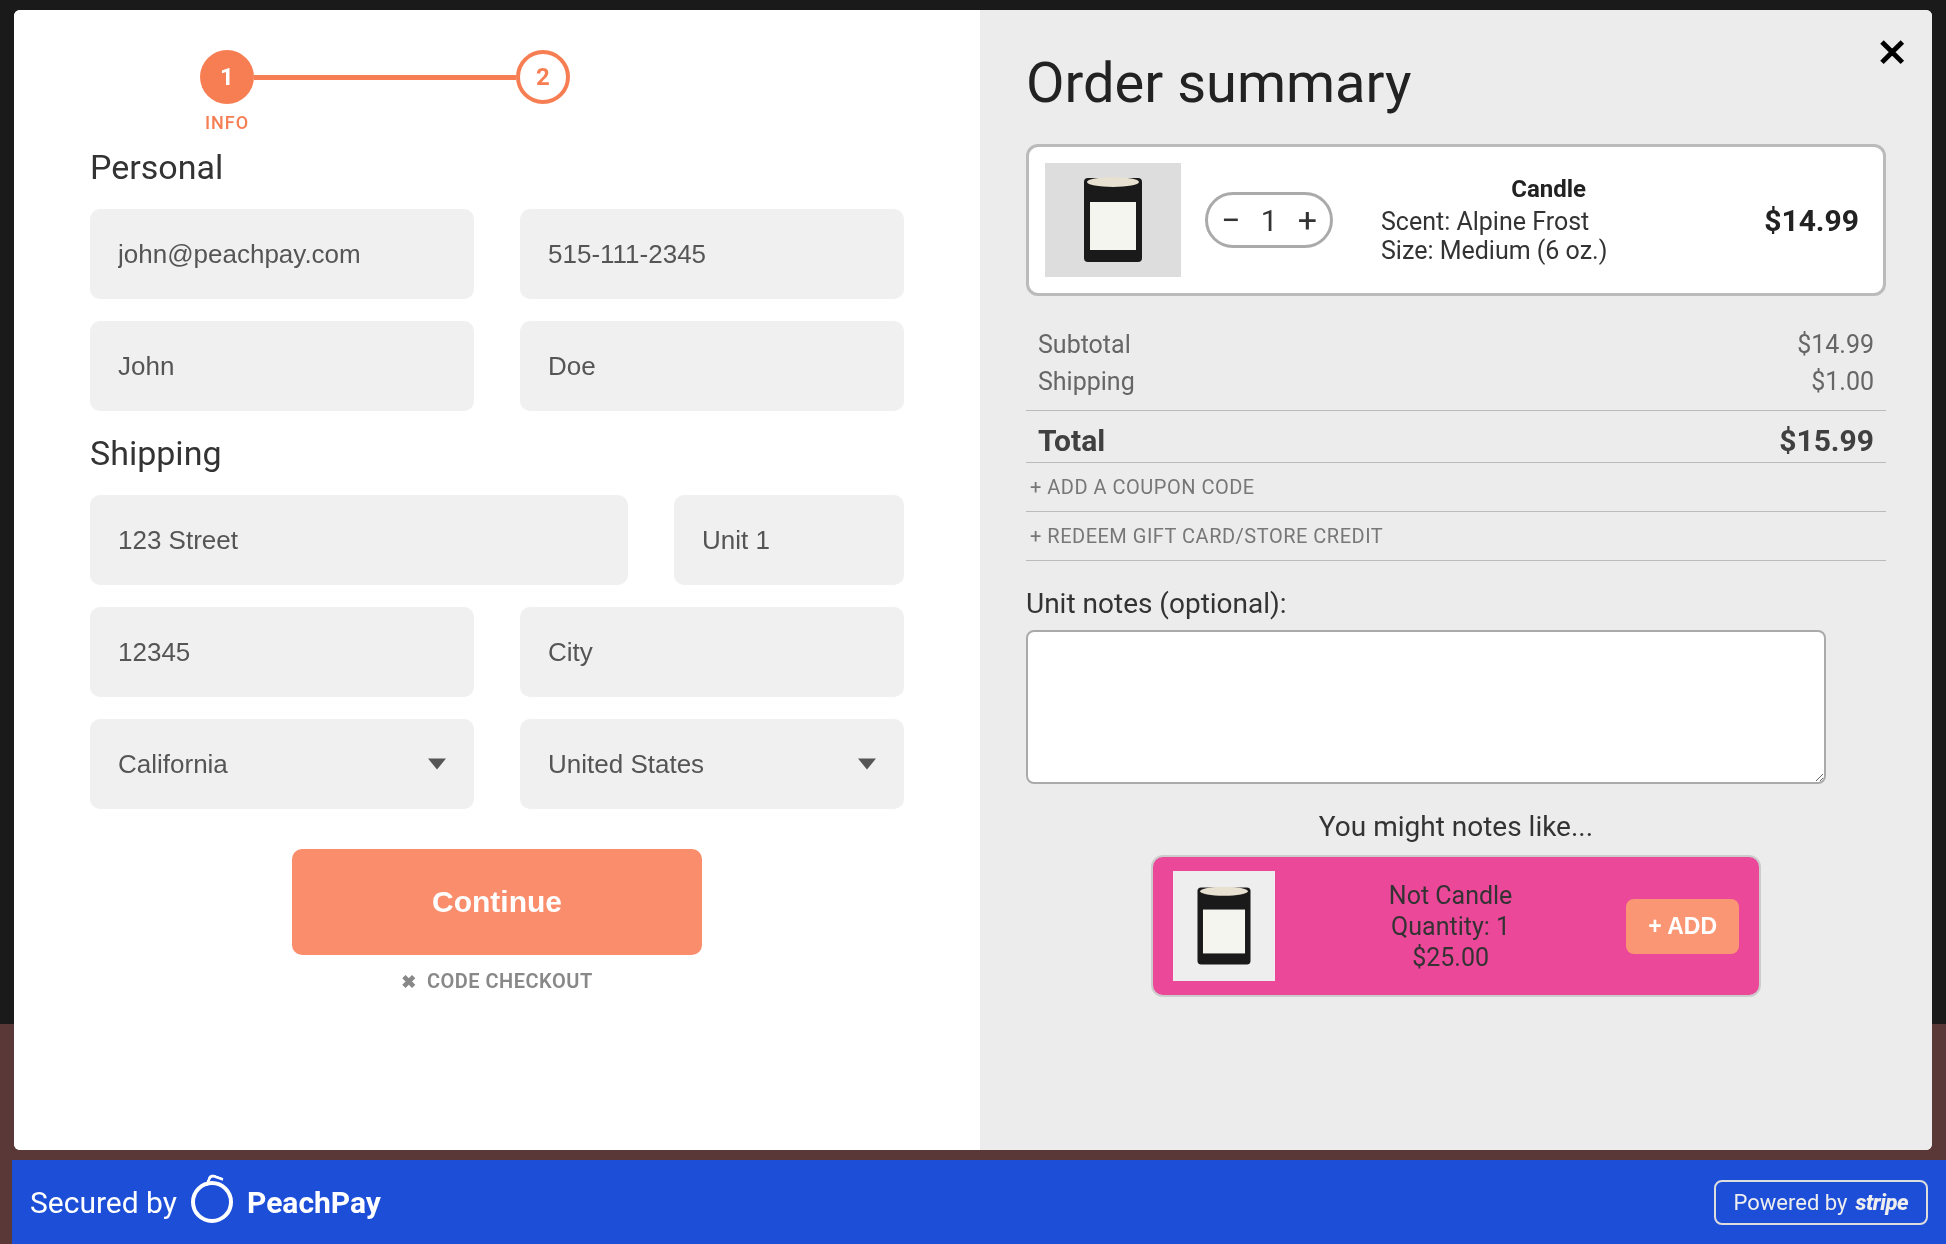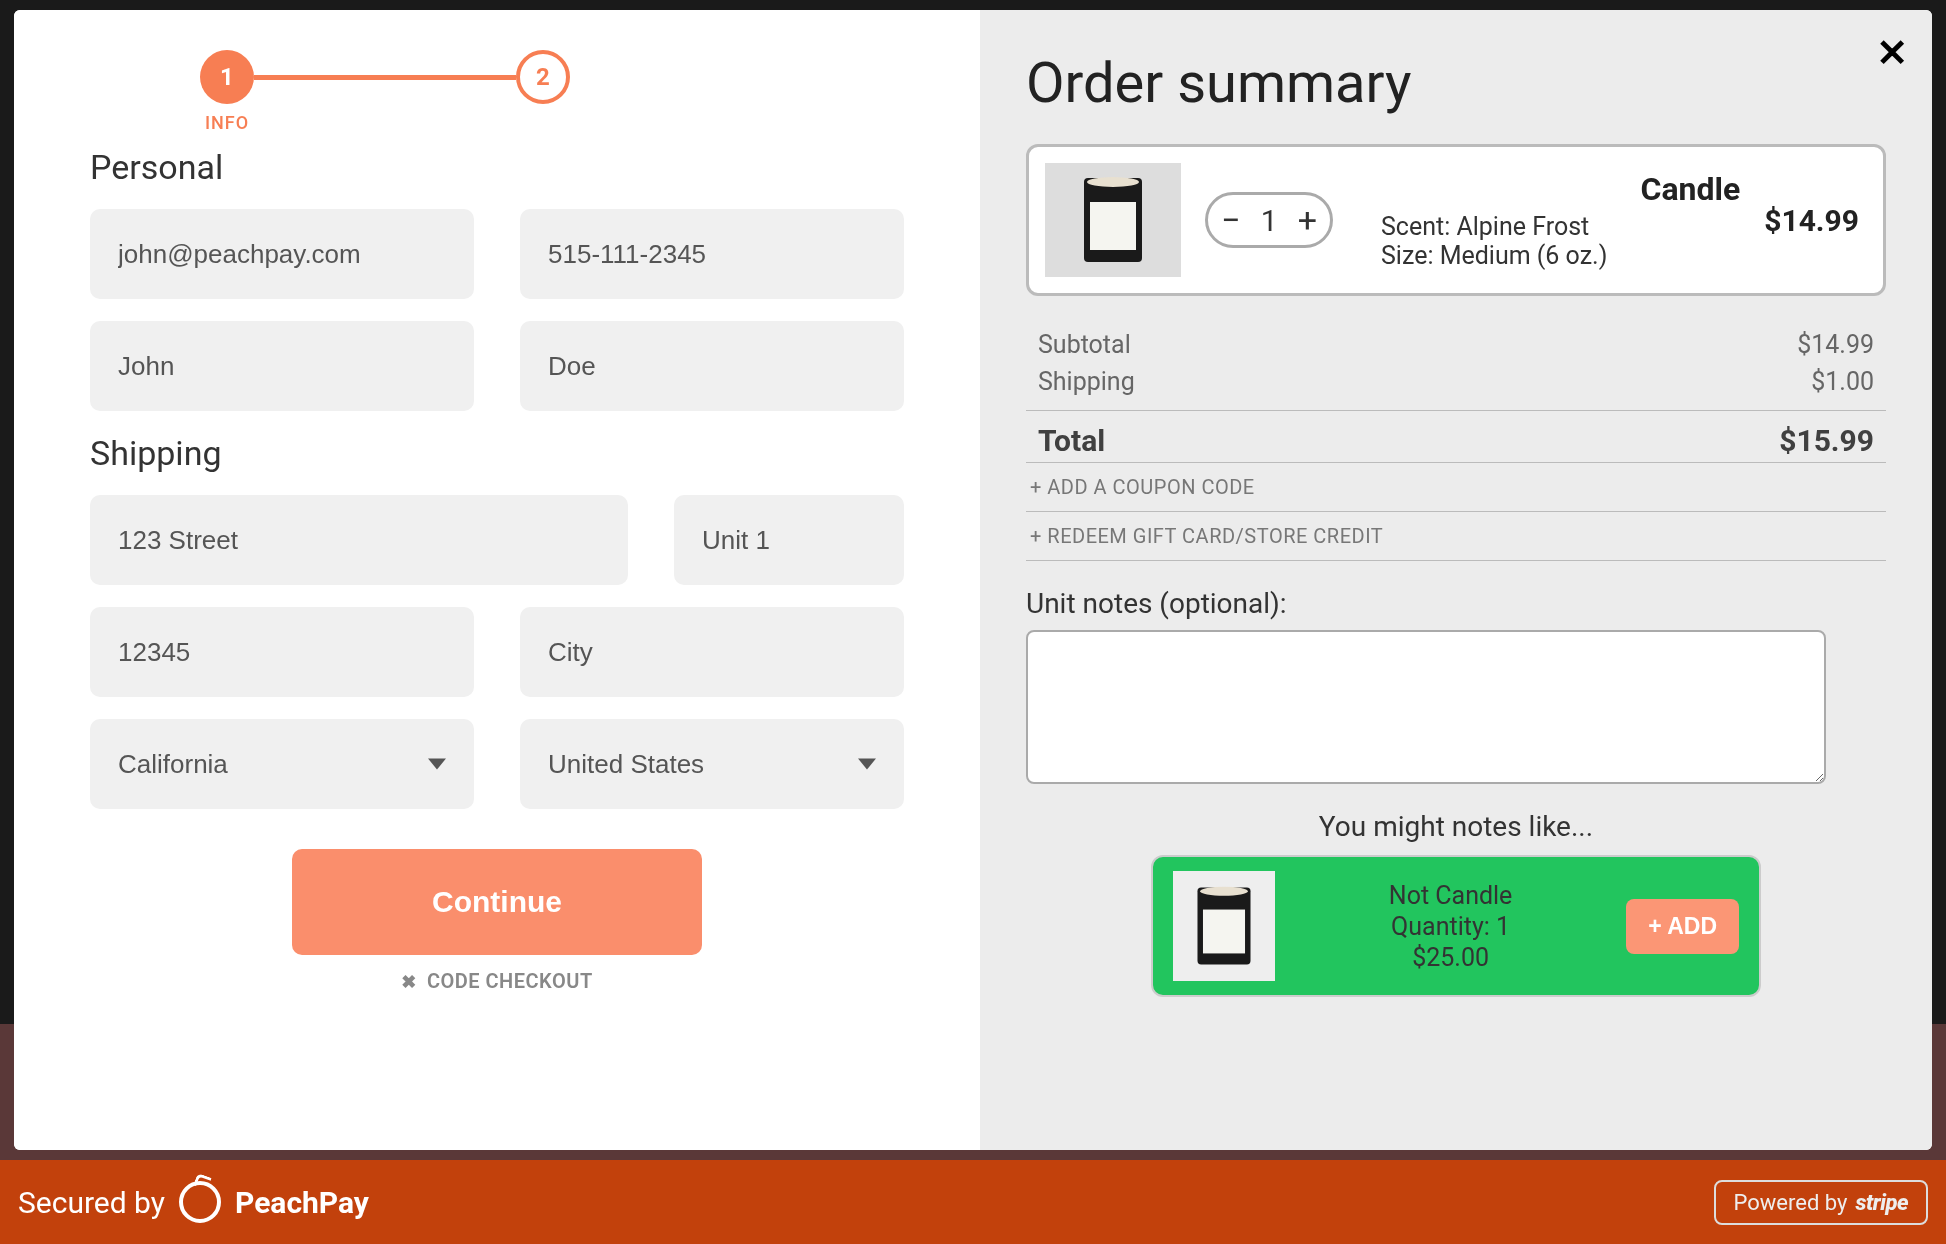--- a/index.html
+++ b/index.html
@@ -198,21 +198,21 @@
   border-radius: 28px;
   display: flex;
   align-items: center;
   justify-content: space-around;
   font-size: 30px;
   color: #333;
   font-weight: 400;
 }
 .qty-stepper .qbtn { cursor: pointer; padding: 0 6px; font-size: 34px; line-height:1; }
 .item-details { flex: 1; }
-.item-name { font-size: 32px; font-weight: 700; color: #222; text-align: right; margin-bottom: 4px;}
+.item-name { font-size: 24px; font-weight: 700; color: #222; text-align: center; margin-bottom: 4px;}
 .item-meta { font-size: 25px; color: #333; margin-left: 24px; }
 .item-price { font-size: 30px; font-weight: 700; color: #222; }
 .totals {
   margin-top: 30px;
 }
 .total-row {
   display: flex;
   justify-content: space-between;
   font-size: 25px;
   color: #666;
@@ -252,21 +252,21 @@
 .suggest-title {
   text-align: center;
   font-size: 28px;
   color: #333;
   margin-top: 22px;
   margin-bottom: 12px;
 }
 .suggest-card {
   width: 610px;
   margin: 0 auto;
-  background: #22c55e;
+  background: #ec4899;
   border: 2px solid #ccc;
   border-radius: 12px;
   padding: 14px 20px;
   display: flex;
   align-items: center;
   gap: 28px;
 }
 .suggest-thumb {
   width: 102px;
   height: 110px;
@@ -283,23 +283,23 @@
   border: none;
   border-radius: 8px;
   padding: 14px 22px;
   font-size: 23px;
   font-weight: 600;
   cursor: pointer;
 }
 
 .footer {
   position: absolute;
-  left: 0; right: 0; bottom: 0;
+  left: 12px; right: 0; bottom: 0;
   height: 84px;
-  background: #c2410c;
+  background: #1d4ed8;
   display: flex;
   align-items: center;
   justify-content: space-between;
   padding: 0 18px;
   color: #fff;
 }
 .secured {
   display: flex;
   align-items: center;
   gap: 14px;

